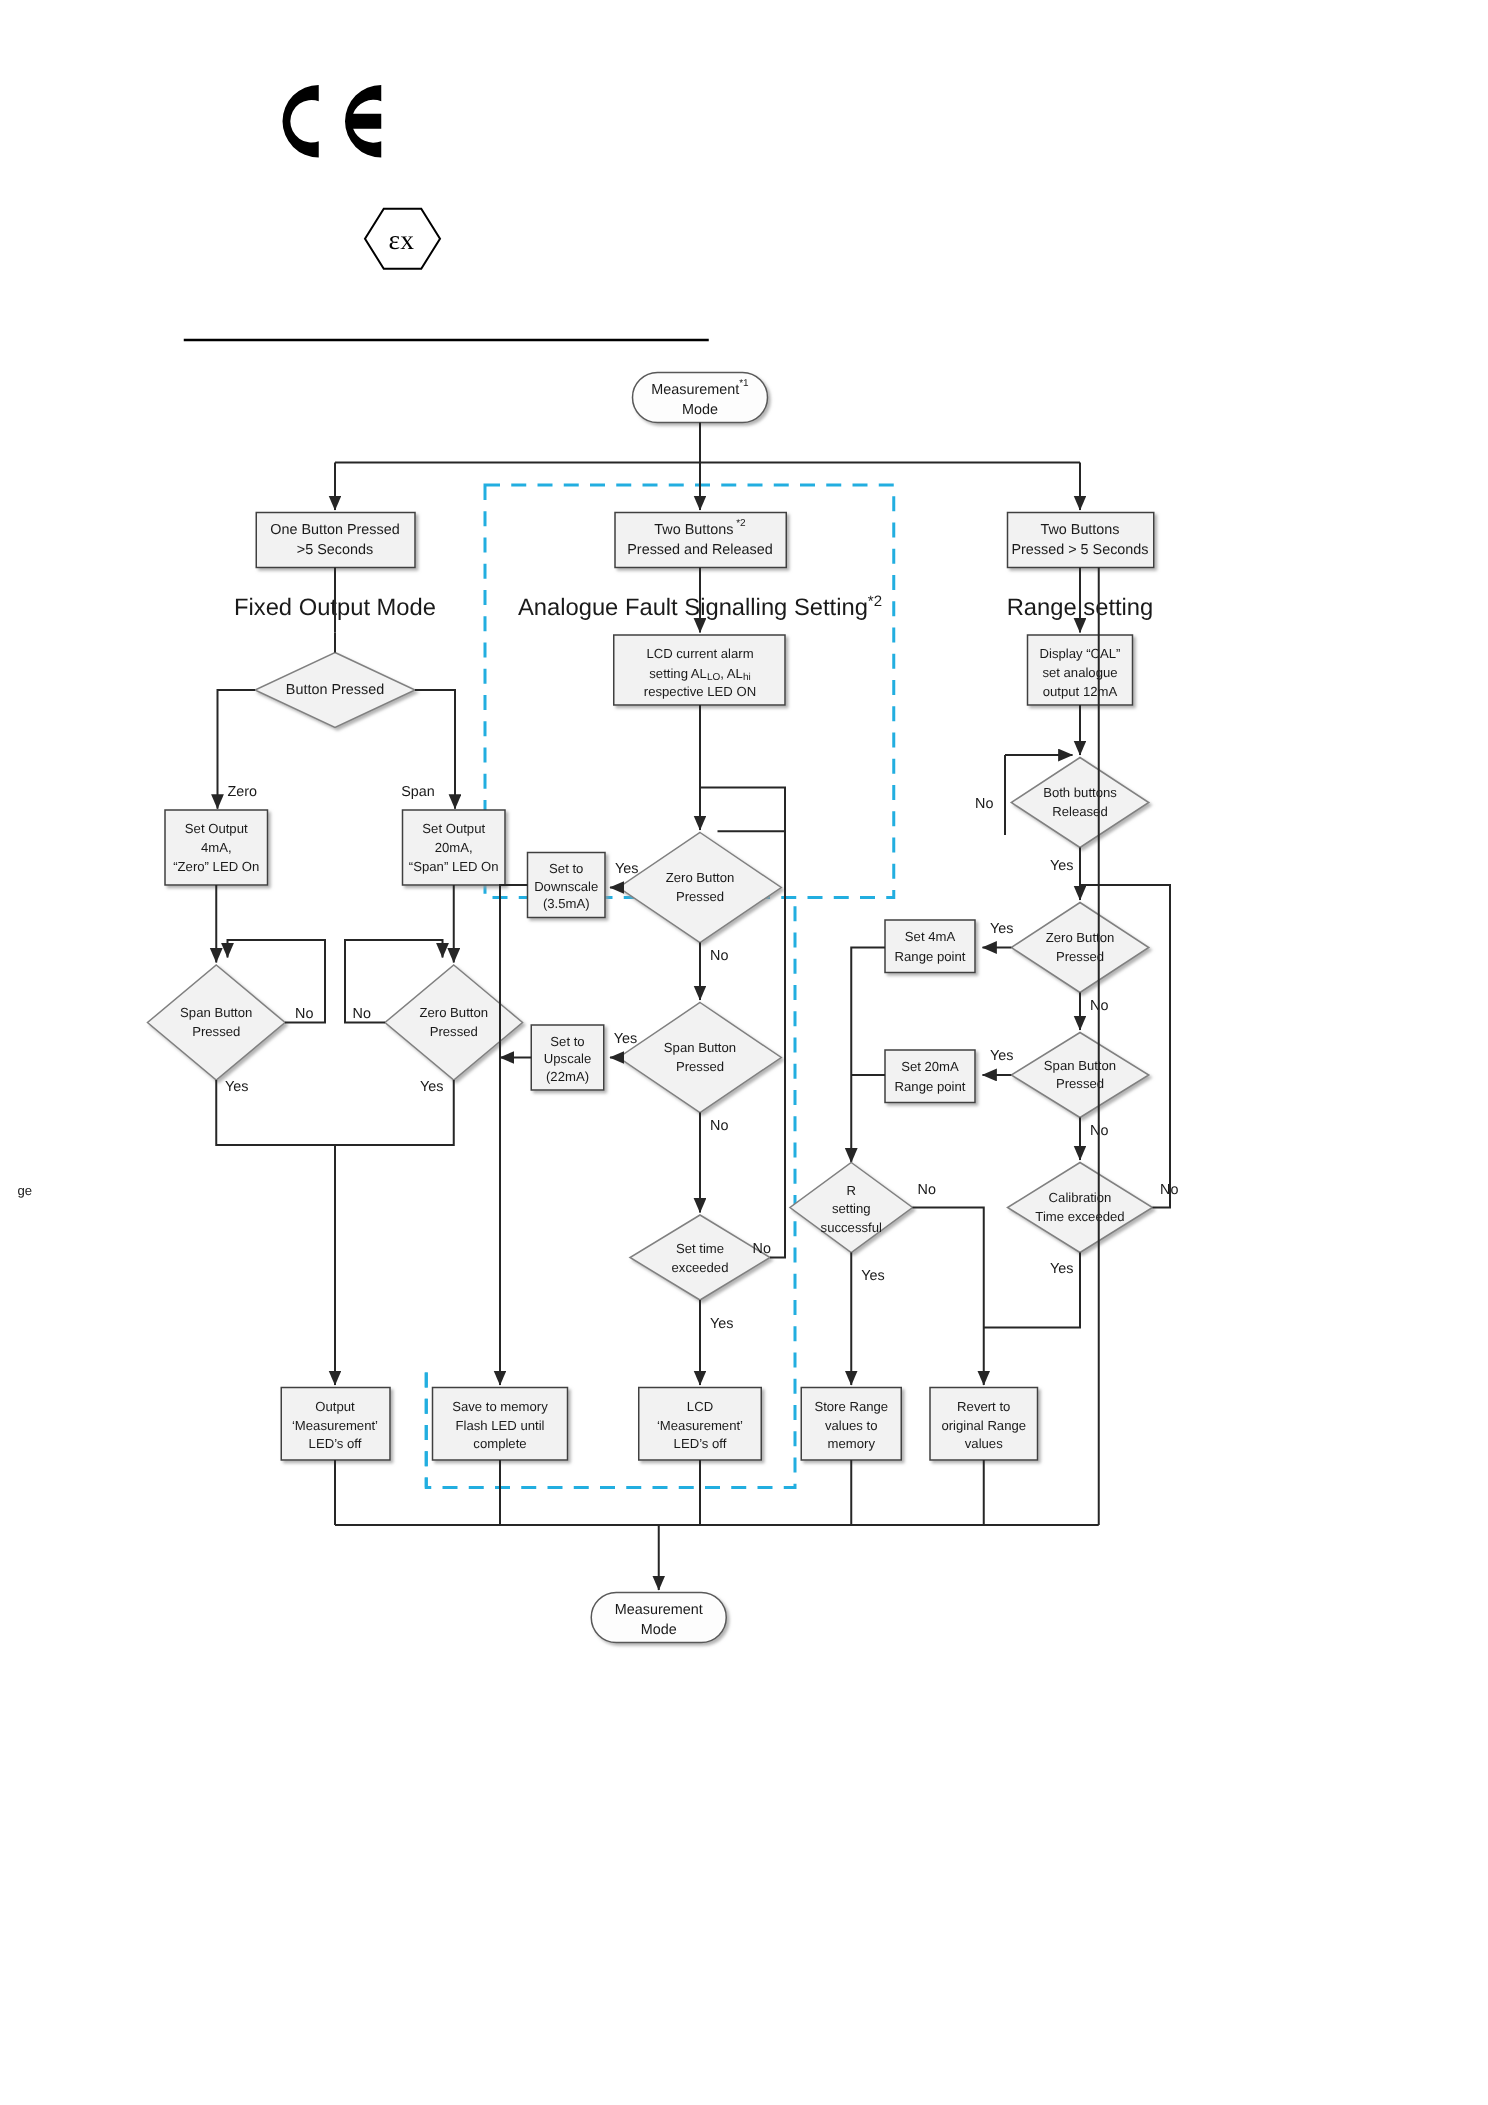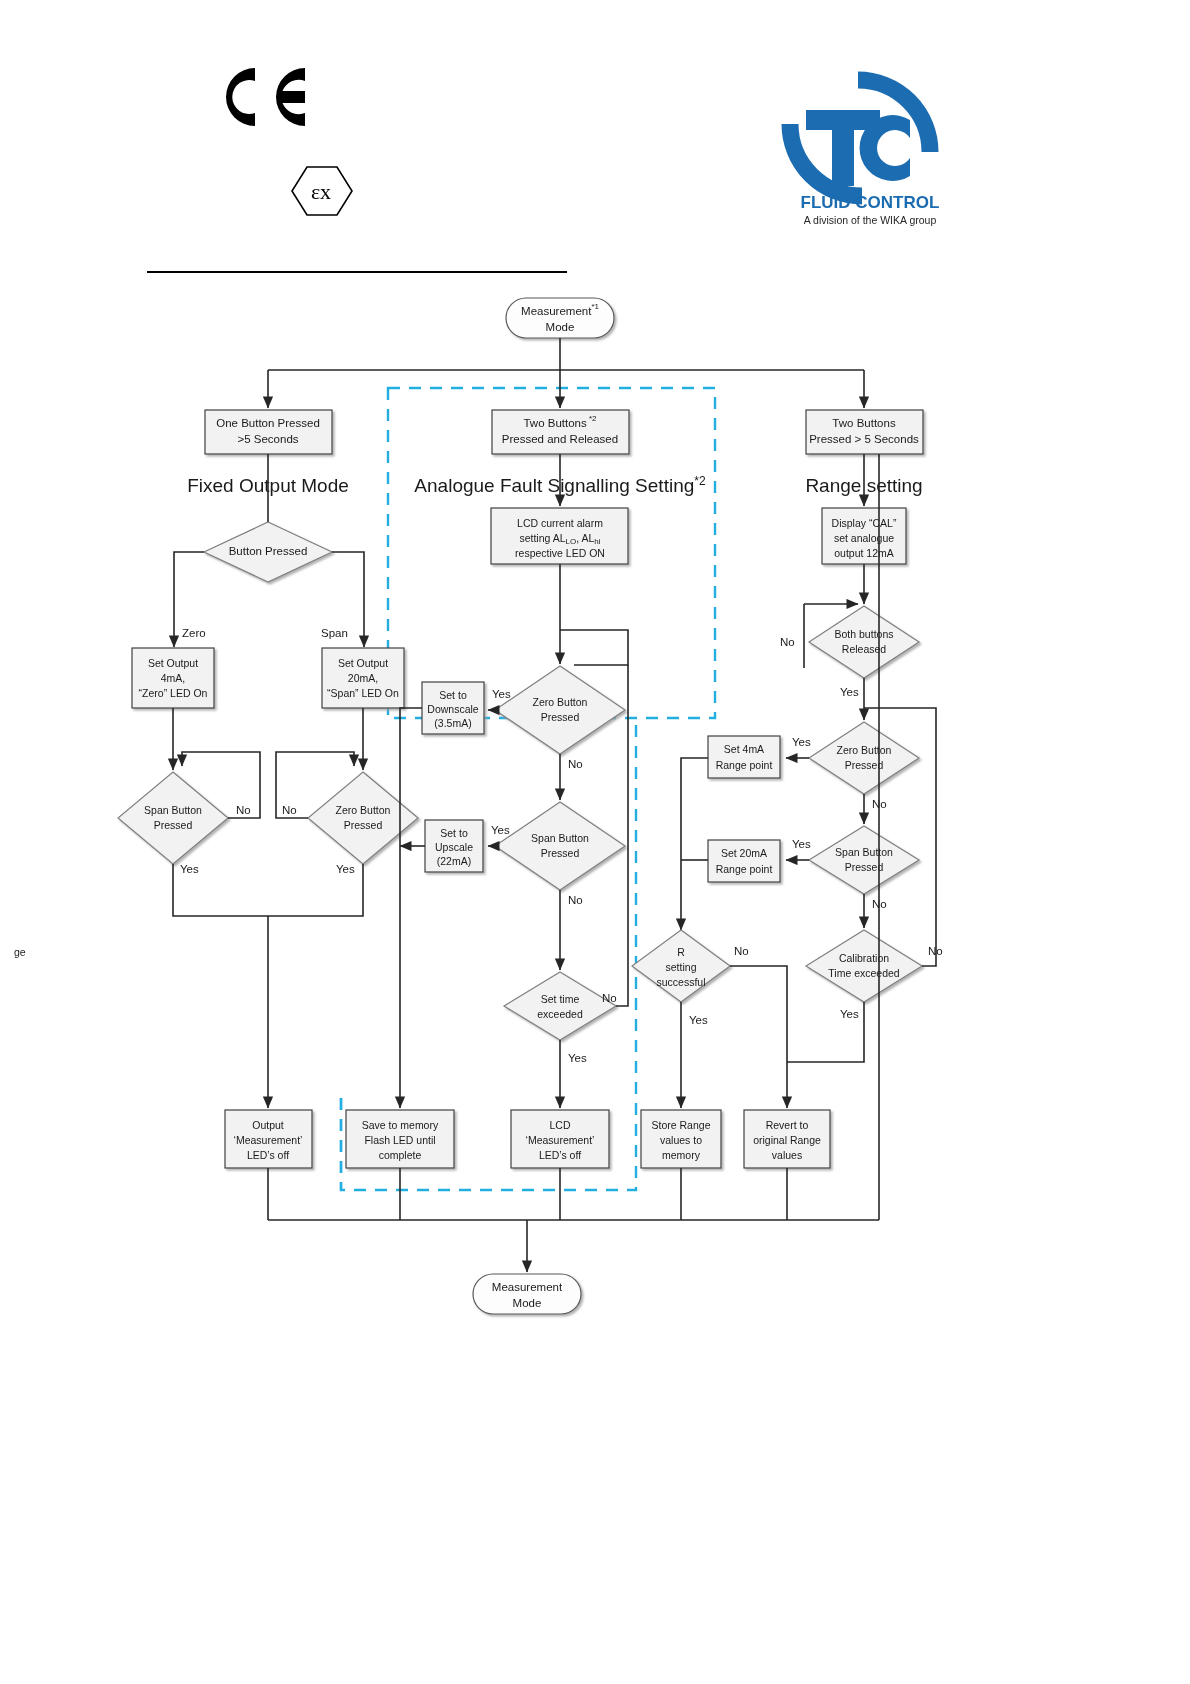--- a/index.html
+++ b/index.html
@@ -40,35 +40,20 @@
     </svg>
   </div>
 
   <div class="ex-mark">
     <svg viewBox="0 0 64 52" width="64" height="52" aria-label="Ex">
       <polygon points="17,2 47,2 62,26 47,50 17,50 2,26" fill="#fff" stroke="#000" stroke-width="1.6"></polygon>
       <text x="31" y="34" font-family="Liberation Serif, serif" font-size="22" text-anchor="middle" fill="#000">εx</text>
     </svg>
   </div>
 
-  <div class="logo">
-    <svg viewBox="0 0 196 170" width="196" height="170">
-
-      <path d="M96 18 A72 72 0 0 1 168 90" fill="none" stroke="#1b6cb0" stroke-width="17"></path>
-
-      <path d="M28 62 A72 72 0 0 0 100 134" fill="none" stroke="#1b6cb0" stroke-width="17"></path>
-
-      <rect x="44" y="48" width="74" height="20" fill="#1b6cb0"></rect>
-      <rect x="70" y="48" width="22" height="76" fill="#1b6cb0"></rect>
-
-      <path d="M148 58 A33 33 0 1 0 148 114 L148 96 A18 18 0 1 1 148 76 Z" fill="#1b6cb0"></path>
-      <text x="108" y="146" font-family="Liberation Sans, sans-serif" font-size="17" font-weight="bold" fill="#1b6cb0" text-anchor="middle">FLUID CONTROL</text>
-      <text x="108" y="162" font-family="Liberation Sans, sans-serif" font-size="10.5" fill="#262626" text-anchor="middle">A division of the WIKA group</text>
-    </svg>
-  </div>
 
   <div class="rule"></div>
 
   <svg id="flow" viewBox="0 0 1190 1060">
     <defs>
       <marker id="ah" markerWidth="9" markerHeight="9" refX="7.2" refY="3.2" orient="auto">
         <path d="M0,0 L7.5,3.2 L0,6.4 z" fill="#262626"></path>
       </marker>
       <marker id="ahb" markerWidth="9" markerHeight="9" refX="7.2" refY="3.2" orient="auto">
         <path d="M0,0 L7.5,3.2 L0,6.4 z" fill="#22aee0"></path>

